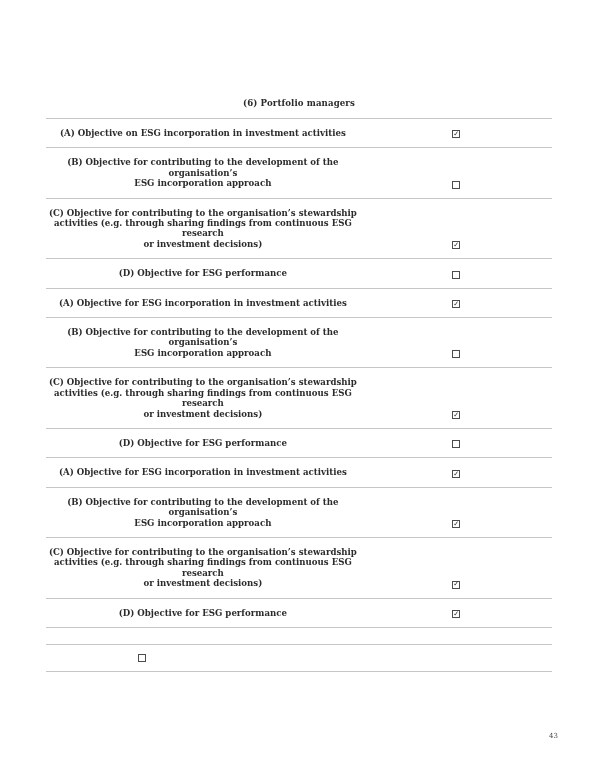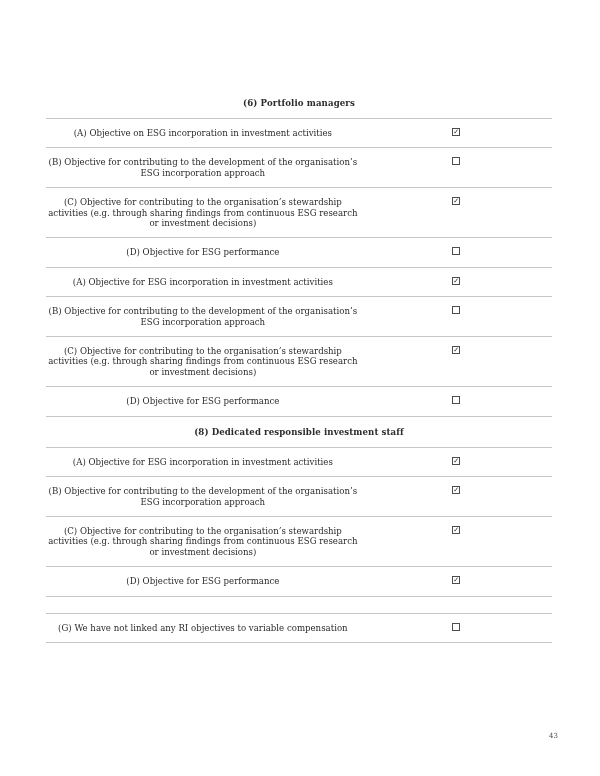--- a/index.html
+++ b/index.html
@@ -22,23 +22,24 @@
     display: flex;
     align-items: center;
     justify-content: center;
     font-weight: bold;
     font-size: 8.6px;
     border-bottom: 1px solid #c6c6c6;
     letter-spacing: 0.1px;
   }
   .row {
     display: flex;
-    align-items: flex-start;
+    align-items: flex-end;
     border-bottom: 1px solid #c6c6c6;
     padding: 9px 0;
+    font-weight: bold;
   }
   .cell-label {
     width: 62%;
     text-align: center;
     font-size: 8.6px;
     line-height: 10.4px;
     white-space: pre-line;
   }
   .cell-check {
     width: 38%;
@@ -152,21 +153,20 @@
 
     <div class="row">
       <div class="cell-label">(D) Objective for ESG performance</div>
       <div class="cell-check">
         <span class="cb"></span>
       </div>
     </div>
   </section>
 
   <section>
-    <div class="sec-title">(8) Dedicated responsible investment staff</div>
 
     <div class="row">
       <div class="cell-label">(A) Objective for ESG incorporation in investment activities</div>
       <div class="cell-check">
         <span class="cb checked">
             <span class="tick">✓</span>
           </span>
       </div>
     </div>
 
@@ -196,21 +196,20 @@
       <div class="cell-check">
         <span class="cb checked">
             <span class="tick">✓</span>
           </span>
       </div>
     </div>
 
     <div class="spacer-row"></div>
 
     <div class="row">
-      <div class="cell-label">(G) We have not linked any RI objectives to variable compensation</div>
       <div class="cell-check">
         <span class="cb"></span>
       </div>
     </div>
   </section>
 
 </div>
 
 <div class="page-num">43</div>
 

